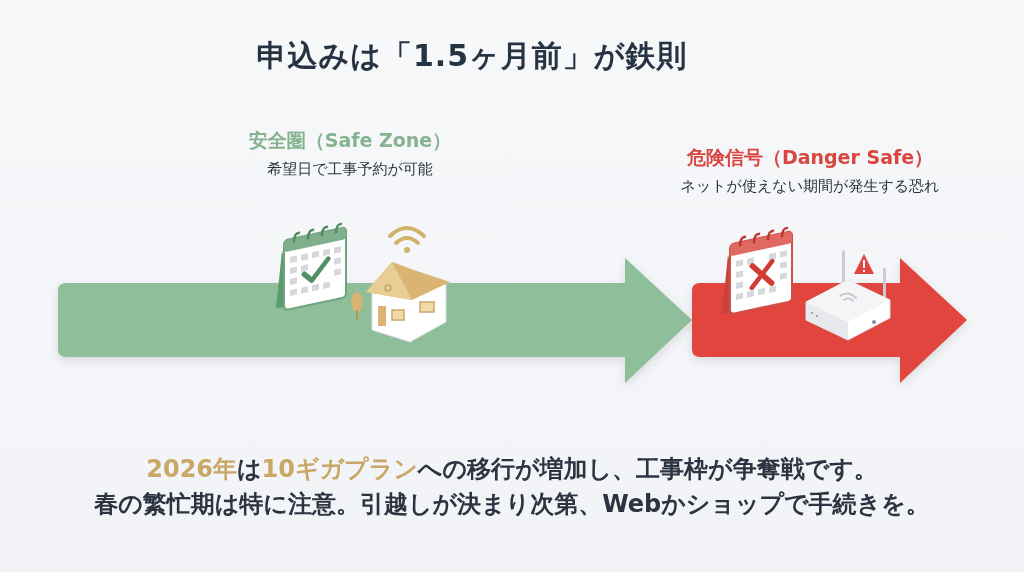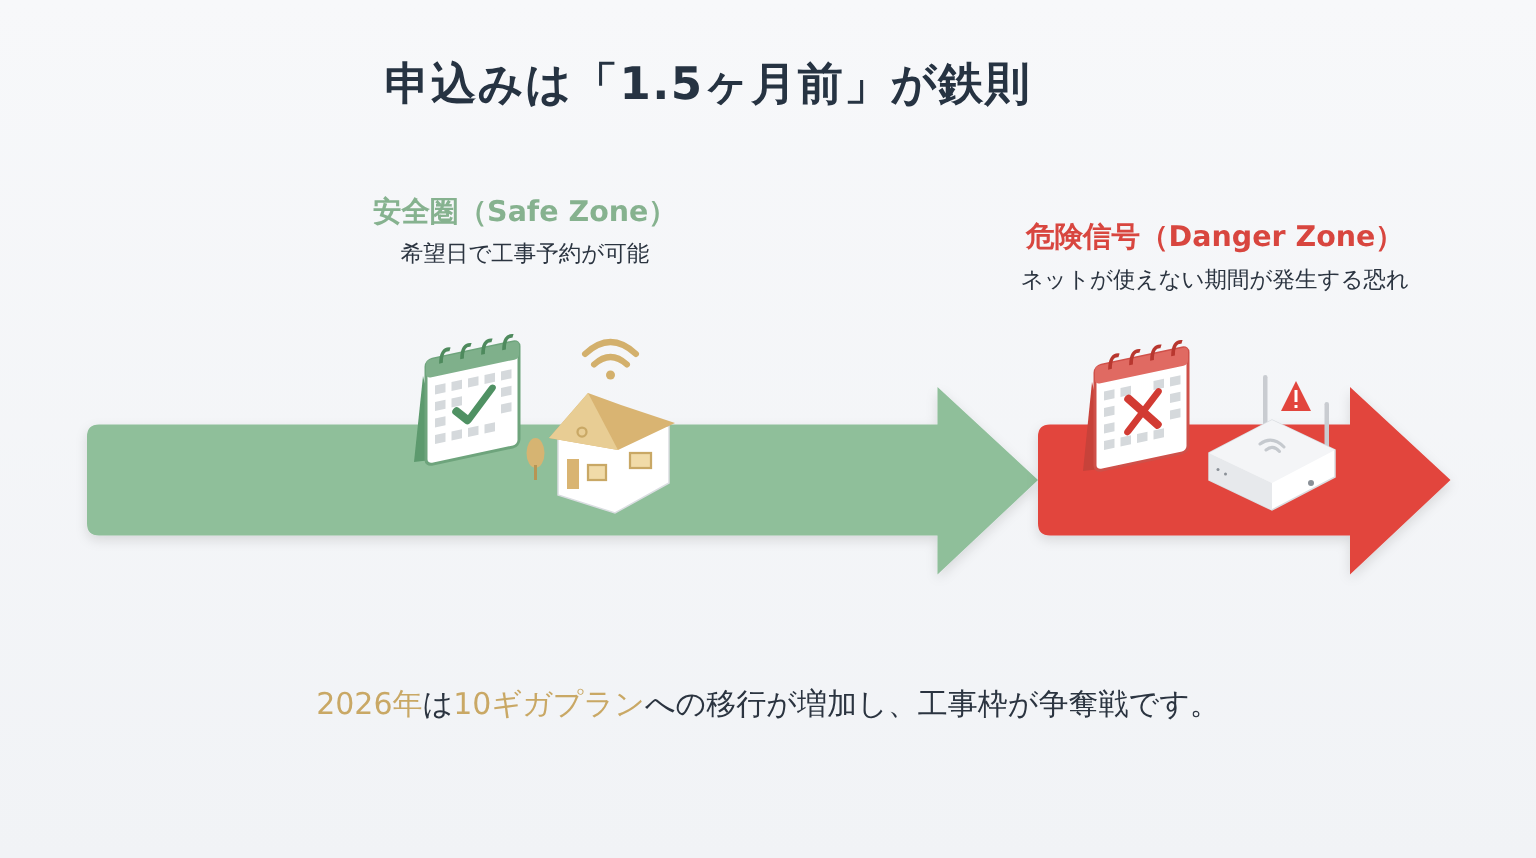--- a/index.html
+++ b/index.html
@@ -15,35 +15,35 @@
   }
   .zone-label { position:absolute; text-align:center; }
   .zone-label .head { font-size:19px; font-weight:bold; }
   .zone-label .sub { font-size:15px; font-weight:normal; color:#2b3440; margin-top:6px; }
   .safe { left:200px; width:300px; top:128px; }
   .safe .head { color:#86b28f; }
   .danger { left:620px; width:380px; top:145px; }
   .danger .head { color:#d8463f; }
   svg.stage { position:absolute; left:0; top:0; }
   .bottom { position:absolute; top:452px; left:0; width:1024px; text-align:center; }
-  .bottom .line { font-size:20px; font-weight:normal; color:#2b3440; line-height:35px; }
+  .bottom .line { font-size:24px; font-weight:bold; color:#2b3440; line-height:35px; }
   .gold { color:#c9a865; }
 </style>
 </head>
 <body>
 
 <div class="title">申込みは「1.5ヶ月前」が鉄則</div>
 
 <div class="zone-label safe">
   <div class="head">安全圏（Safe Zone）</div>
   <div class="sub">希望日で工事予約が可能</div>
 </div>
 
 <div class="zone-label danger">
-  <div class="head">危険信号（Danger Zone）</div>
+  <div class="head">危険信号（Danger Safe）</div>
   <div class="sub">ネットが使えない期間が発生する恐れ</div>
 </div>
 
 <svg class="stage" width="1024" height="572" viewBox="0 0 1024 572">
   <defs>
     <filter id="sh" x="-10%" y="-20%" width="120%" height="150%">
       <feDropShadow dx="0" dy="3" stdDeviation="4" flood-color="#000" flood-opacity="0.12"></feDropShadow>
     </filter>
   </defs>
 
@@ -149,13 +149,14 @@
       <path d="M844,300 Q849,296 853,301"></path>
     </g>
     <circle cx="812" cy="313" r="1" fill="#8a9097"></circle>
     <circle cx="817" cy="316" r="1" fill="#8a9097"></circle>
     <circle cx="874" cy="322" r="2" fill="#8a9097"></circle>
   </g>
 </svg>
 
 <div class="bottom">
   <div class="line"><span class="gold">2026年</span><span>は</span><span class="gold">10ギガプラン</span><span>への移行が増加し、工事枠が争奪戦です。</span></div>
+  <div class="line">春の繁忙期は特に注意。引越しが決まり次第、Webかショップで手続きを。</div>
 </div>
 
 </body></html>

